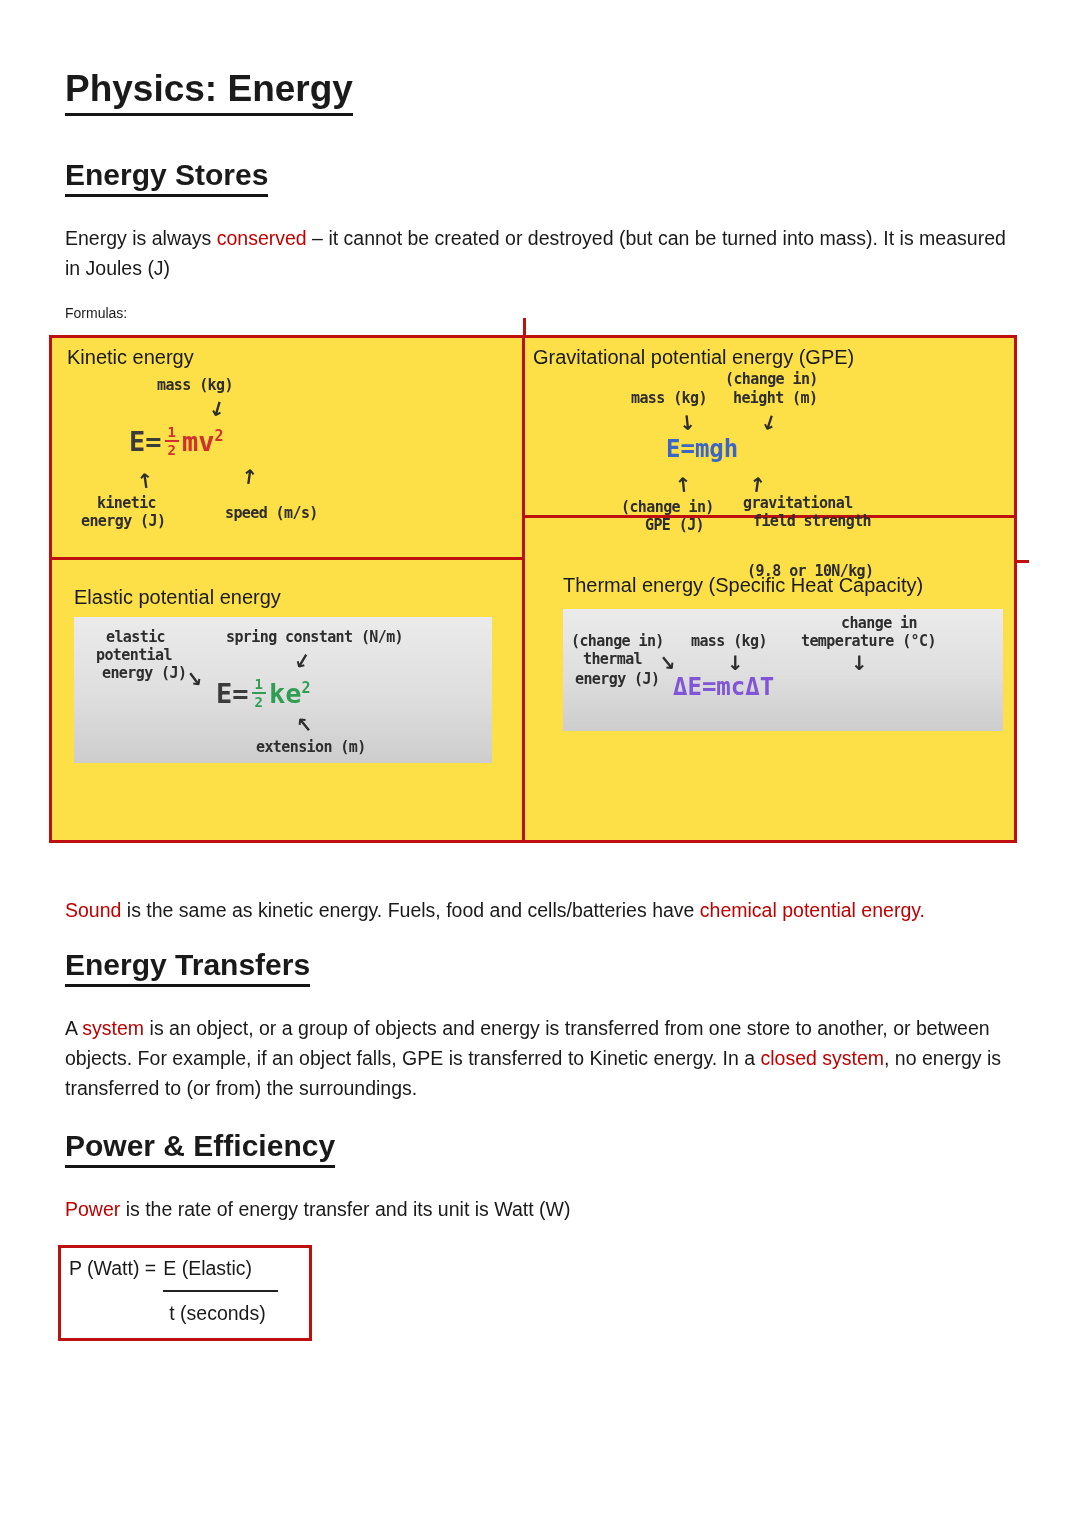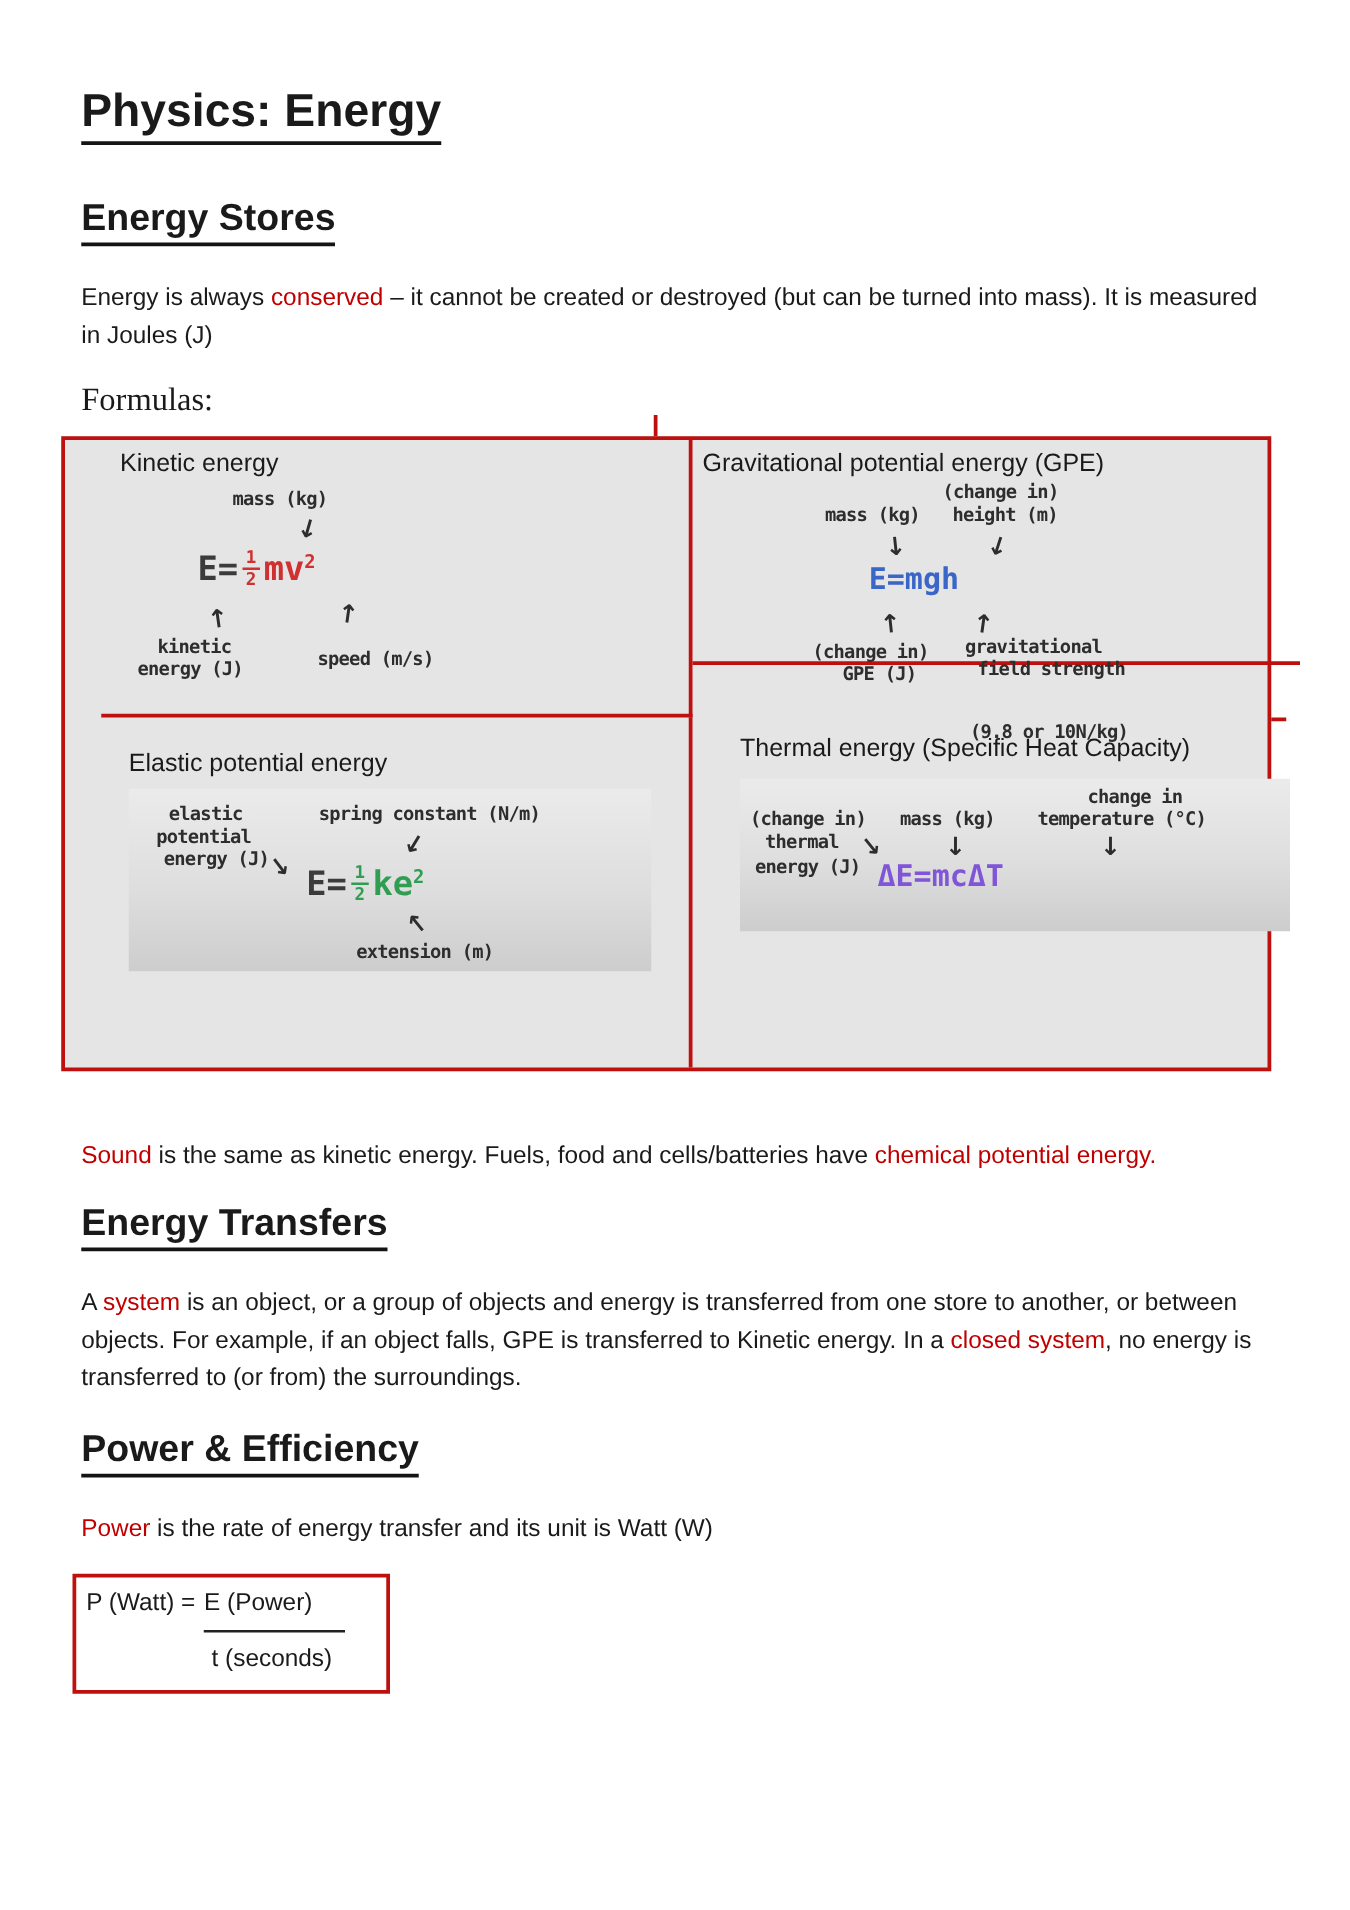--- a/index.html
+++ b/index.html
@@ -11,25 +11,25 @@
   .page { padding:68px 63px 0 65px; }
 
   h1.title { font-size:37px; font-weight:700; margin-bottom:42px; }
   h1.title .u { display:inline-block; border-bottom:3px solid #141414; padding-bottom:3px; }
   h2.sect { font-size:30px; font-weight:700; margin-bottom:26px; }
   h2.sect .u { display:inline-block; border-bottom:3px solid #141414; padding-bottom:2px; }
 
   p.body { font-size:19.5px; line-height:1.55; max-width:952px; margin-bottom:22px; }
   .red { color:#c00000; }
 
-  .formulas-label { font-size:26px; margin-bottom:14px;font-family:Liberation Serif, serif; }
+  .formulas-label { font-size:14px; margin-bottom:14px; }
 
   
   .table-wrap { position:relative; width:968px; margin-left:-16px; margin-bottom:52px; }
-  .ftable { display:grid; grid-template-columns:473px 1fr; border:3px solid #bf1010; background:#e5e5e5;padding-left:29px; }
+  .ftable { display:grid; grid-template-columns:473px 1fr; border:3px solid #bf1010; background:#fde047; }
   .cell { position:relative; }
   .cell-kinetic { border-right:3px solid #bf1010; border-bottom:3px solid #bf1010; height:222px; padding:8px 12px 0 15px; }
   .cell-gpe    { border-bottom:3px solid #bf1010; height:180px; padding:8px 8px 0 8px; }
   .cell-elastic{ border-right:3px solid #bf1010; height:280px; padding:26px 12px 0 22px; }
   .cell-thermal{ height:234px; padding:14px 8px 0 38px;border-radius:21px; }
   .cell-label { font-size:20px; color:#1a1a1a; }
   .tick-top  { position:absolute; left:474px; top:-17px; width:3px; height:17px; background:#bf1010; }
   .tick-right{ position:absolute; right:-12px; top:225px; width:12px; height:3px; background:#bf1010; }
 
   
@@ -193,19 +193,19 @@
   </h2>
 
   <p class="body" style="margin-bottom:20px;">
     <span class="red">Power</span><span> is the rate of energy transfer and its unit is Watt (W)</span>
   </p>
 
   <div class="power-box">
     <div class="pb-row">
       <span class="pb-lhs">P (Watt) =</span>
       <span class="pb-frac">
-        <span class="pb-num">E (Power)</span>
+        <span class="pb-num">E (Elastic)</span>
         <span class="pb-den">t (seconds)</span>
       </span>
     </div>
   </div>
 
 </div>
 
 </body></html>

